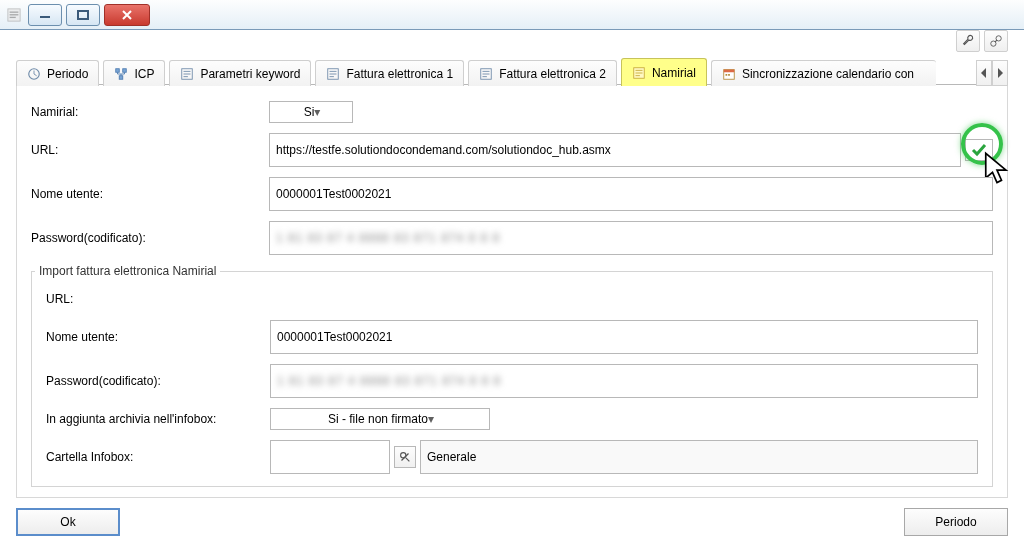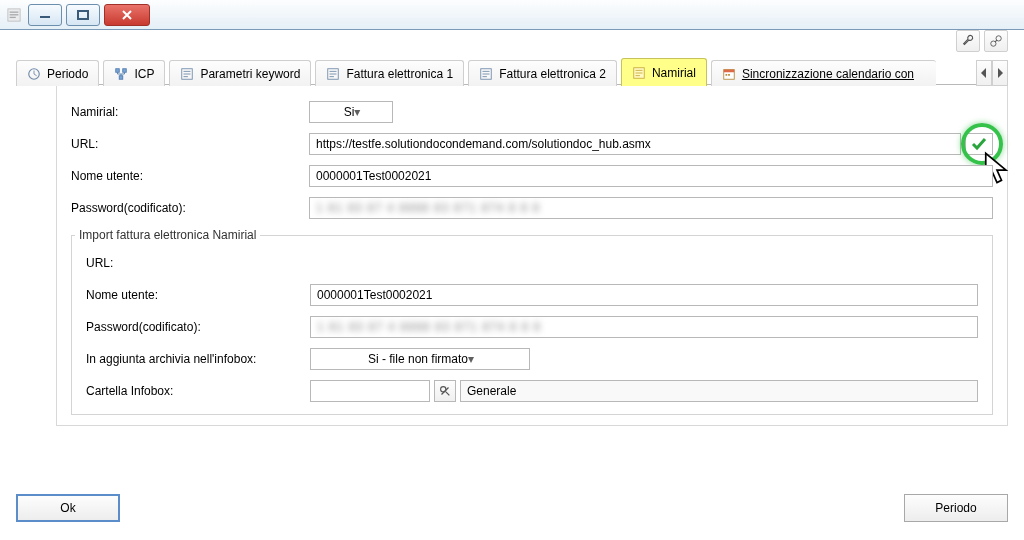--- a/index.html
+++ b/index.html
@@ -44,48 +44,47 @@
       display: flex; align-items: center; gap: 6px;
       padding: 0 10px; border: 1px solid #cfcfcf; border-bottom: none;
       border-radius: 3px 3px 0 0;
       background: linear-gradient(#fdfdfd,#f2f2f2);
       height: 26px; margin-top: 2px;
     }
     .tab.active {
       background: #ffff8a; height: 28px; margin-top: 0;
       border-color: #c7c35a; position: relative; z-index: 2;
     }
-    .tab.partial { padding-right: 22px; border-right: none; text-decoration: underline; }
+    .tab.partial { padding-right: 22px; border-right: none; }
     .tab-ic { width: 14px; height: 14px; }
     .scrollbtns { display: flex; margin-left: auto; }
     .scrollbtn { width: 16px; height: 26px; border:1px solid #cfcfcf; background: linear-gradient(#fdfdfd,#f0f0f0);
       display:flex;align-items:center;justify-content:center; margin-top:2px; }
 
     
     .panel {
       border: 1px solid #d8d8d8; border-top: none;
       padding: 16px 14px 10px;
-      margin-left: 40px;
     }
 
     .row { display: flex; align-items: center; margin-bottom: 10px; min-height: 22px; }
     .lbl { width: 238px; }
     .field-area { flex: 1; display: flex; align-items: center; gap: 4px; position: relative; }
 
     .select {
       border: 1px solid #b8b8b8; height: 22px; background: #fff;
       display:flex; align-items:center; justify-content:center;
       padding: 0 4px 0 6px; font-size: 12px;
     }
     .select.w-sm { width: 84px; }
     .select.w-md { width: 220px; }
     .select .chev { color:#606060; }
 
     .tinput {
-      border: 1px solid #b8b8b8; height: 22px; background:#fff;
+      border: 1px solid #b8b8b8; height: 34px; background:#fff;
       padding: 0 6px; display:flex; align-items:center; flex:1;
       overflow:hidden; white-space:nowrap;
     }
     .urlwrap { flex:1; display:flex; }
     .url-extra {
       width: 28px; height: 22px; border: 1px solid #b8b8b8;
       background:#fff; display:flex; align-items:center; justify-content:center;
       margin-left: 0;
     }
 

